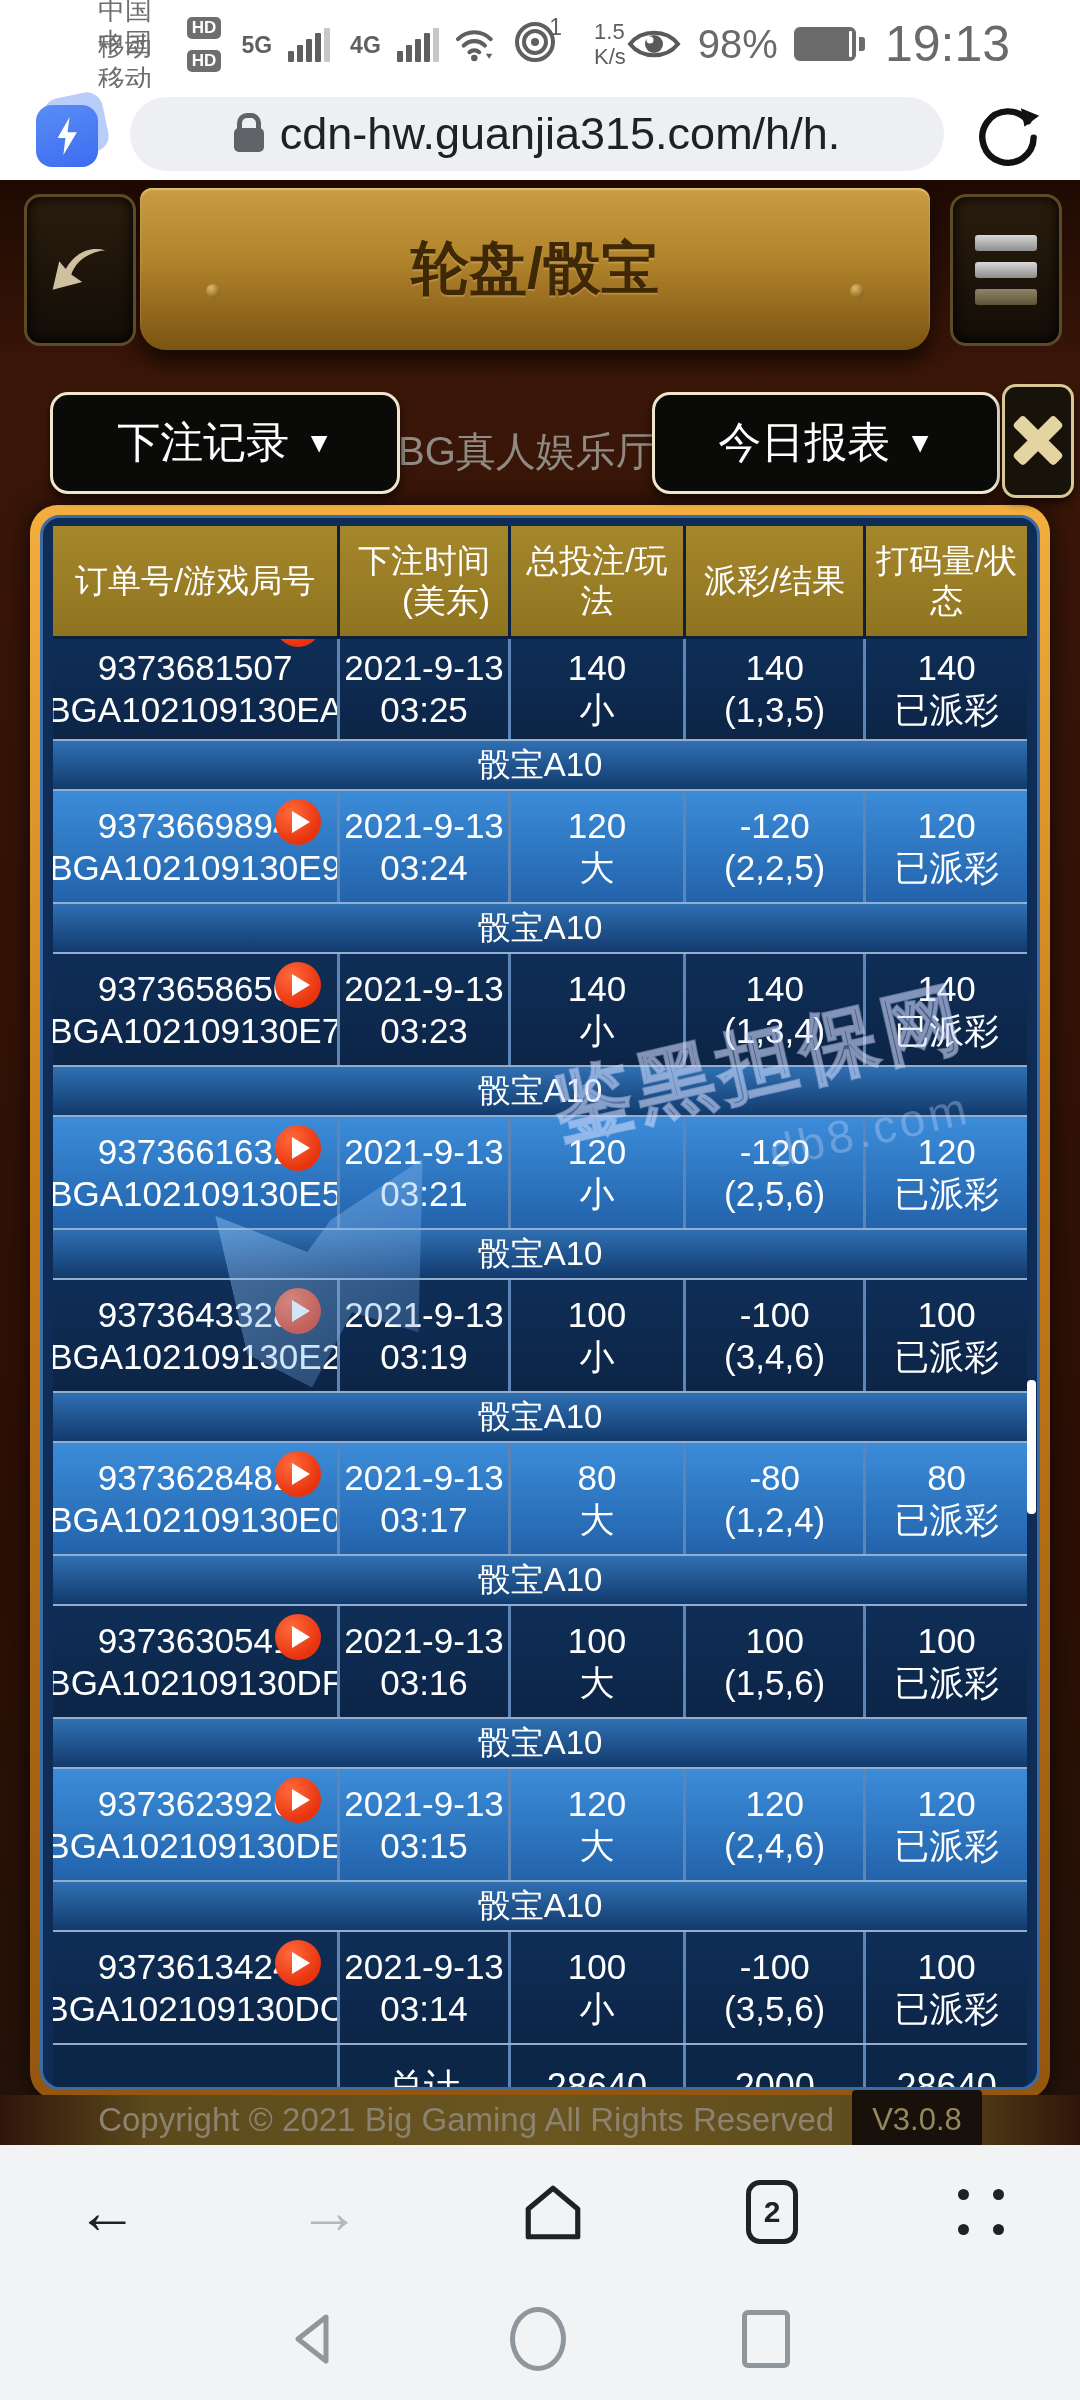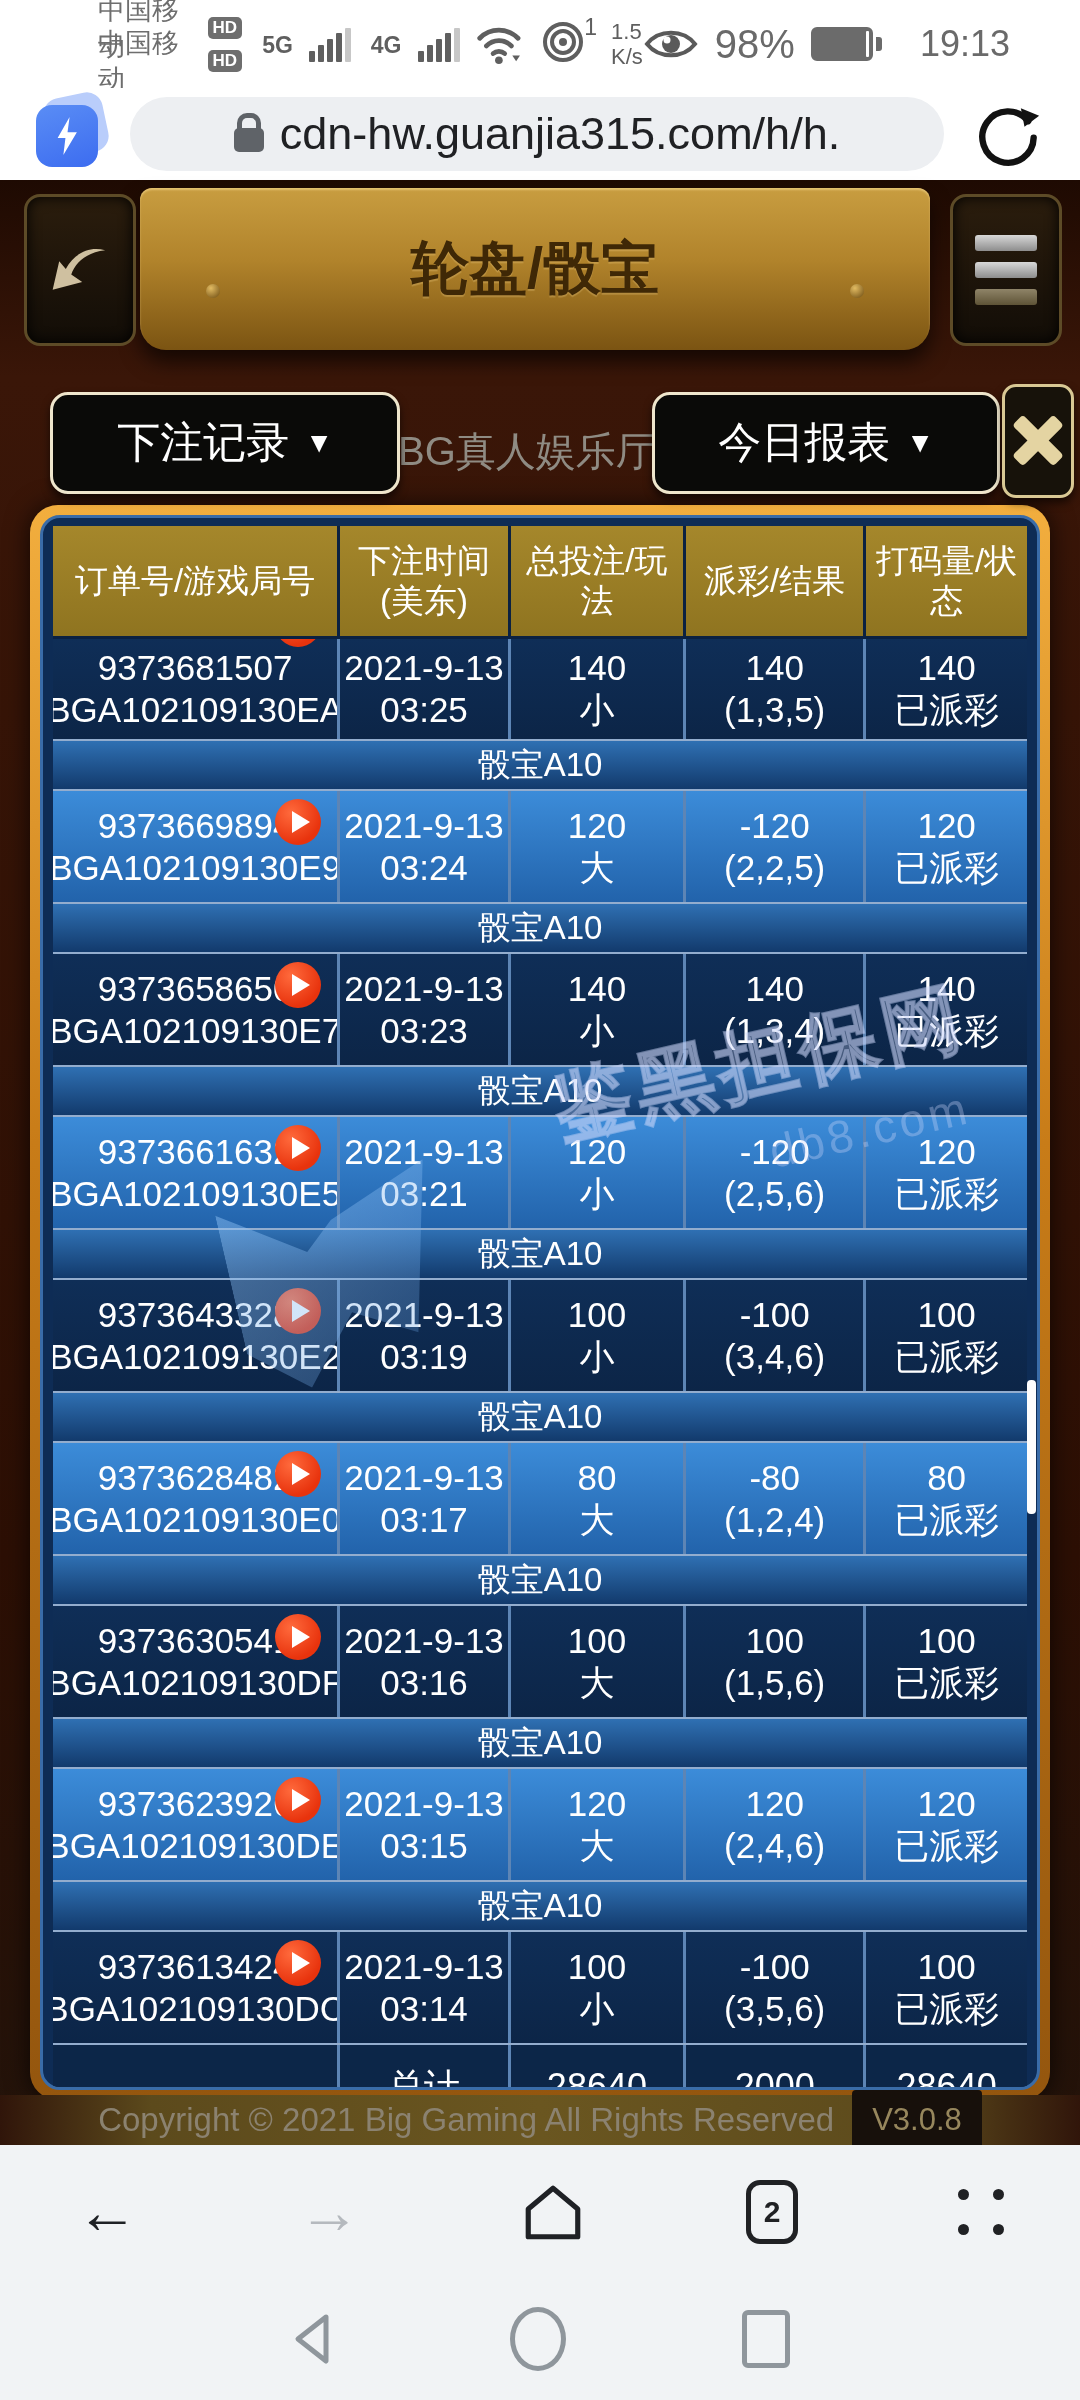--- a/index.html
+++ b/index.html
@@ -17,28 +17,28 @@
   .net-label{font-size:23px;font-weight:bold;color:#5f5f5f;align-self:flex-start;margin-top:6px;}
   .bars{display:flex;align-items:flex-end;gap:3px;height:36px;}
   .bar{width:6px;background:#5f5f5f;border-radius:1px;}
   .bar.light{background:#c7c7c7;}
   .hotspot{position:relative;width:52px;height:52px;margin-left:4px;}
   .hs-ring{position:absolute;border:4px solid #5f5f5f;border-radius:50%;}
   .hs-r1{width:8px;height:8px;background:#5f5f5f;left:18px;top:20px;border-width:0;}
   .hs-r2{width:18px;height:18px;left:9px;top:11px;}
   .hs-r3{width:32px;height:32px;left:2px;top:4px;}
   .hs-sup{position:absolute;right:-6px;top:-4px;font-size:23px;color:#5f5f5f;}
-  .speed{display:flex;flex-direction:column;line-height:25px;font-size:22px;color:#5f5f5f;margin-left:6px;text-align:left;}
+  .speed{display:flex;flex-direction:column;line-height:25px;font-size:22px;color:#5f5f5f;margin-left:24px;text-align:left;}
   .sb-right{display:flex;align-items:center;gap:16px;}
   .pct{font-size:40px;color:#6a6a6a;}
   .battery{display:flex;align-items:center;}
   .bat-body{width:56px;height:28px;background:#6b6b6b;border-radius:6px;border:3px solid #6b6b6b;position:relative;}
   .bat-body::after{content:"";position:absolute;right:1px;top:1px;bottom:1px;width:3px;background:#fff;border-radius:1px;}
   .bat-nub{width:6px;height:14px;background:#6b6b6b;border-radius:0 3px 3px 0;margin-left:3px;}
-  .clock{font-size:36px;color:#6a6a6a;margin-left:22px;}
+  .clock{font-size:50px;color:#6a6a6a;margin-left:4px;}
   
   .url-row{position:absolute;top:88px;left:0;right:0;height:92px;background:#fff;
     display:flex;align-items:center;padding:0 36px;box-sizing:border-box;}
   .quickapp{position:relative;width:66px;height:66px;flex:0 0 auto;}
   .qa-back{position:absolute;left:10px;top:-6px;width:60px;height:60px;border-radius:16px;background:#b9cdfb;transform:rotate(-12deg);}
   .qa-main{position:absolute;left:0;top:4px;width:62px;height:62px;border-radius:16px;background:linear-gradient(160deg,#5a8df5,#3c6cf0);display:flex;align-items:center;justify-content:center;}
   .bolt{width:26px;height:38px;background:#fff;clip-path:polygon(60% 0,14% 55%,44% 55%,36% 100%,88% 40%,52% 40%);}
   .url-pill{flex:1;height:74px;margin:0 28px;background:#edeff2;border-radius:38px;
     display:flex;align-items:center;justify-content:center;gap:16px;}
   .lock{width:30px;height:24px;background:#5f6368;border-radius:5px;position:relative;margin-top:12px;flex:0 0 auto;}
@@ -80,21 +80,21 @@
   
   .panel{position:absolute;top:325px;left:30px;right:30px;height:1595px;border-radius:28px;padding:10px;box-sizing:border-box;
     background:linear-gradient(180deg,#f2ae3e,#c87c18 40%,#94560e);box-shadow:0 0 24px rgba(0,0,0,.7);}
   .panel-inner{position:relative;width:100%;height:100%;box-sizing:border-box;border-radius:20px;
     background:#0e2c55;border:3px solid #3a6ca8;padding:8px 10px;overflow:hidden;}
   .t-head{display:flex;height:110px;border-bottom:3px solid #0b2141;}
   .th{box-sizing:border-box;display:flex;align-items:center;justify-content:center;text-align:center;
     background:linear-gradient(180deg,#a5872b,#8f7420);color:#fff;font-size:33px;line-height:1.22;white-space:pre-line;
     border-right:3px solid #0b2141;}
   .th:last-child{border-right:none;}
-  .w1{flex:0 0 29.5%;} .w2{flex:0 0 17.5%;} .w3{flex:0 0 18%;} .w4{flex:0 0 18.5%;} .w5{flex:1;}
+  .w1{flex:0 0 29.5%;} .w2{flex:0 0 17.5%;text-align:right;} .w3{flex:0 0 18%;} .w4{flex:0 0 18.5%;} .w5{flex:1;}
   .t-row{display:flex;height:111px;border-bottom:2px solid #93adce;position:relative;}
   .t-row.cut{height:100px;}
   .td{box-sizing:border-box;display:flex;flex-direction:column;align-items:center;justify-content:center;
     text-align:center;color:#fff;font-size:35px;line-height:1.2;border-right:3px solid #5d85b5;position:relative;overflow:hidden;}
   .td:last-child{border-right:none;}
   .dark .td{background:linear-gradient(180deg,#0f2e57,#0c2547);}
   .light .td{background:linear-gradient(180deg,#3c8cd9,#2263ab);}
   .play{position:absolute;top:8px;right:16px;width:46px;height:46px;border-radius:50%;
     background:radial-gradient(circle at 35% 30%,#ff6a3c,#e8330d 70%);}
   .play::after{content:"";position:absolute;left:17px;top:12px;border-left:18px solid #fff;

